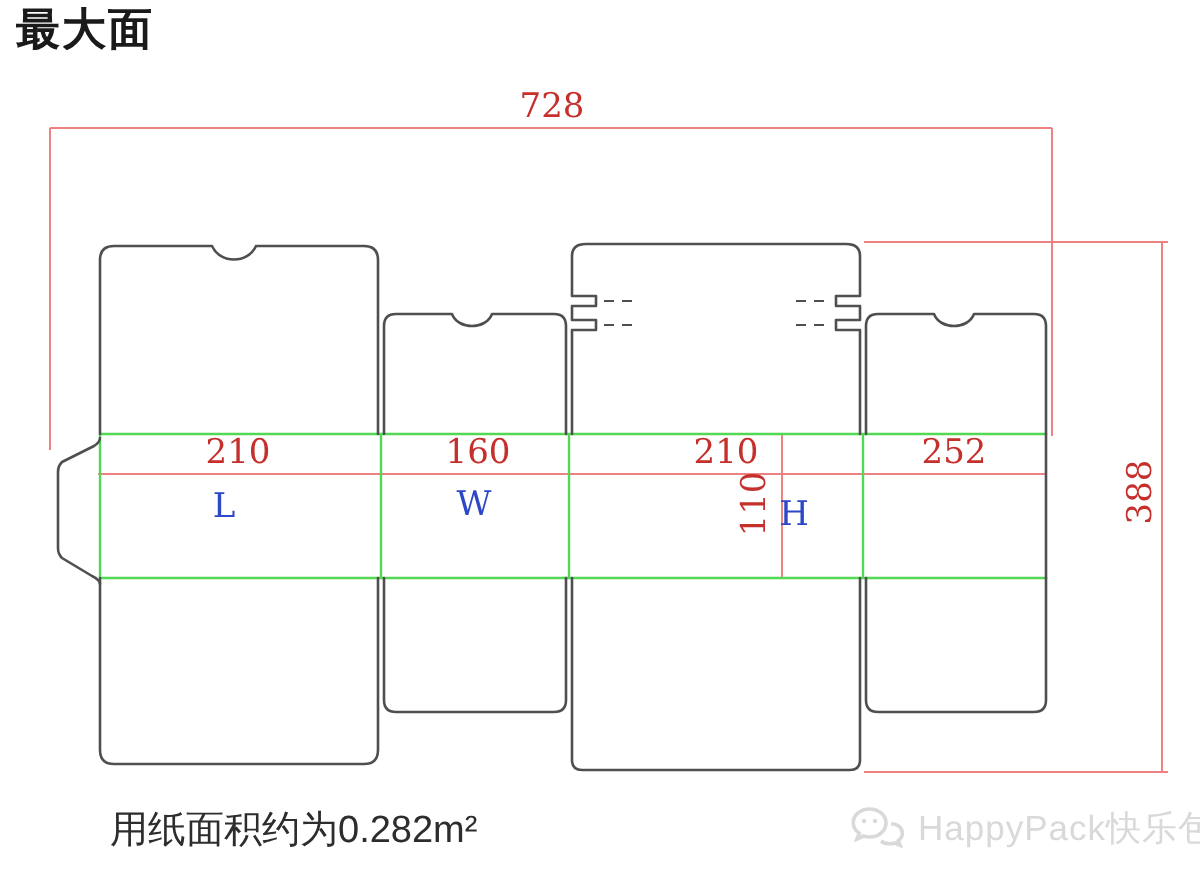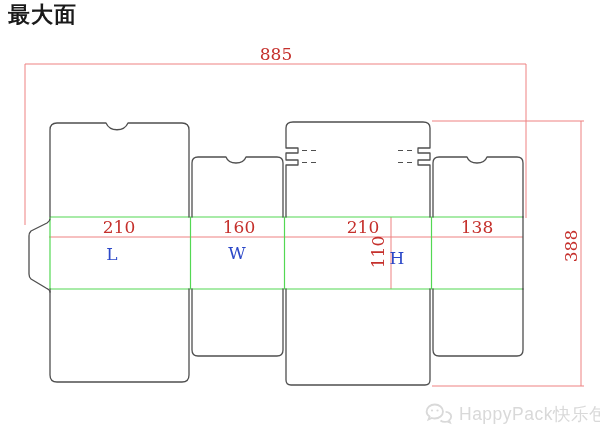--- a/index.html
+++ b/index.html
@@ -83,32 +83,33 @@
       <path class="cut" d="M192,289 L192,350 Q192,356 198,356 L277,356 Q283,356 283,350 L283,289"></path>
       <path class="cut" d="M50,289 L50,375 Q50,382 57,382 L182,382 Q189,382 189,375 L189,289"></path>
       <path class="cut" d="M50,219 Q50,221 47,223 L31,231 Q29,233 29,236 L29,274 Q29,277 31,279 L46,288 Q50,290 50,292"></path>
       <path class="cut-dash" d="M302,150.5 H318"></path>
       <path class="cut-dash" d="M302,162.5 H318"></path>
       <path class="cut-dash" d="M398,150.5 H414"></path>
       <path class="cut-dash" d="M398,162.5 H414"></path>
     </g>
   </svg>
 
-  <span class="dim-text" style="left:276px;top:54px">885</span>
+  <span class="dim-text" style="left:276px;top:54px">728</span>
   <span class="dim-text" style="left:119px;top:227px">210</span>
   <span class="dim-text" style="left:239px;top:227px">160</span>
   <span class="dim-text" style="left:363px;top:227px">210</span>
-  <span class="dim-text" style="left:477px;top:227px">138</span>
+  <span class="dim-text" style="left:477px;top:227px">252</span>
   <span class="dim-text rot" style="left:378px;top:252px">110</span>
   <span class="dim-text rot" style="left:571px;top:246px">388</span>
 
   <span class="panel-letter" style="left:112px;top:254px">L</span>
   <span class="panel-letter" style="left:237px;top:253px">W</span>
   <span class="panel-letter" style="left:397px;top:258px">H</span>
 
+  <div class="footer-note">用纸面积约为0.282m²</div>
 
   <div class="watermark">
     <svg width="30" height="24" viewBox="0 0 30 24">
       <path class="wm-stroke" d="M19,9.5 C19,13.6 15.2,16.5 10.8,16.5 C9.7,16.5 8.7,16.3 7.8,16 L4.5,17.5 L5.6,14.6 C3.8,13.3 2.6,11.5 2.6,9.5 C2.6,5.4 6.4,2.5 10.8,2.5 C15.2,2.5 19,5.4 19,9.5 Z"></path>
       <path class="wm-stroke" d="M16.5,18.5 C16.5,18.5 18.2,19.9 21,19.9 C21.8,19.9 22.6,19.8 23.3,19.5 L26,20.6 L25.1,18.4 C26.4,17.4 27.2,16.1 27.2,14.6 C27.2,11.9 24.6,9.9 21.6,9.9"></path>
       <circle class="wm-fill" cx="8" cy="8.5" r="1.1"></circle>
       <circle class="wm-fill" cx="13.5" cy="8.5" r="1.1"></circle>
     </svg>
     <span>HappyPack快乐包</span>
   </div>

